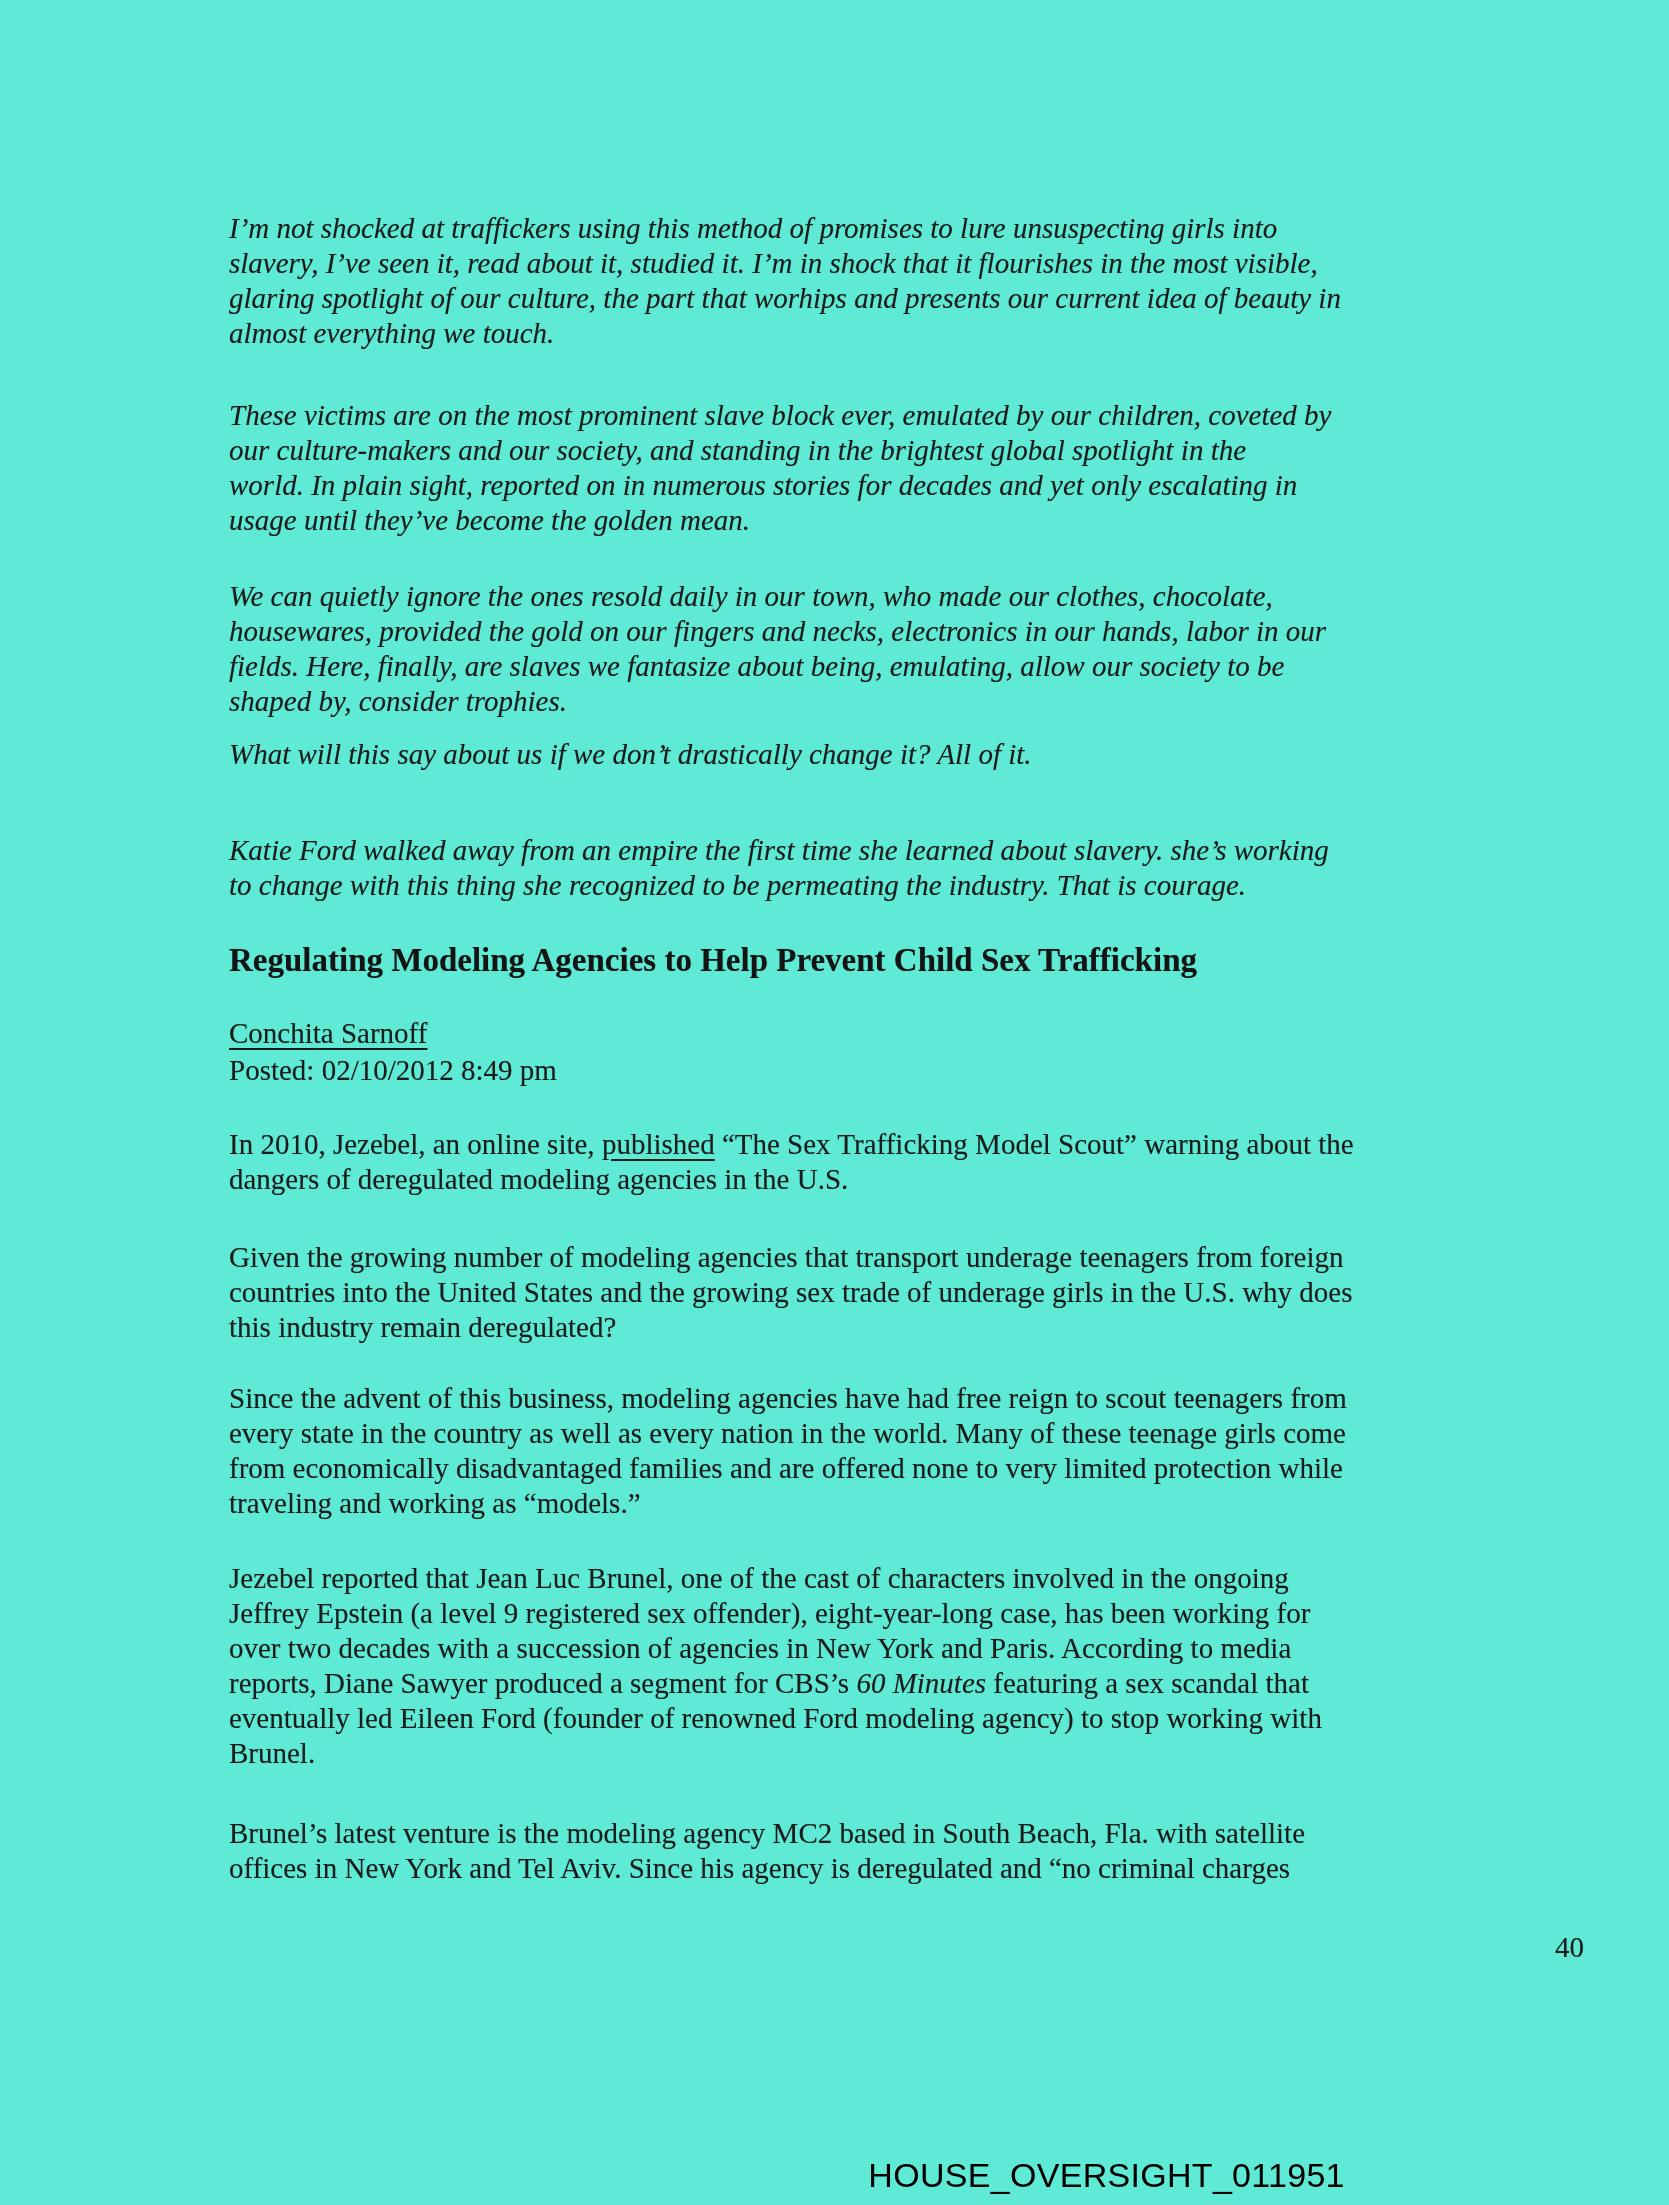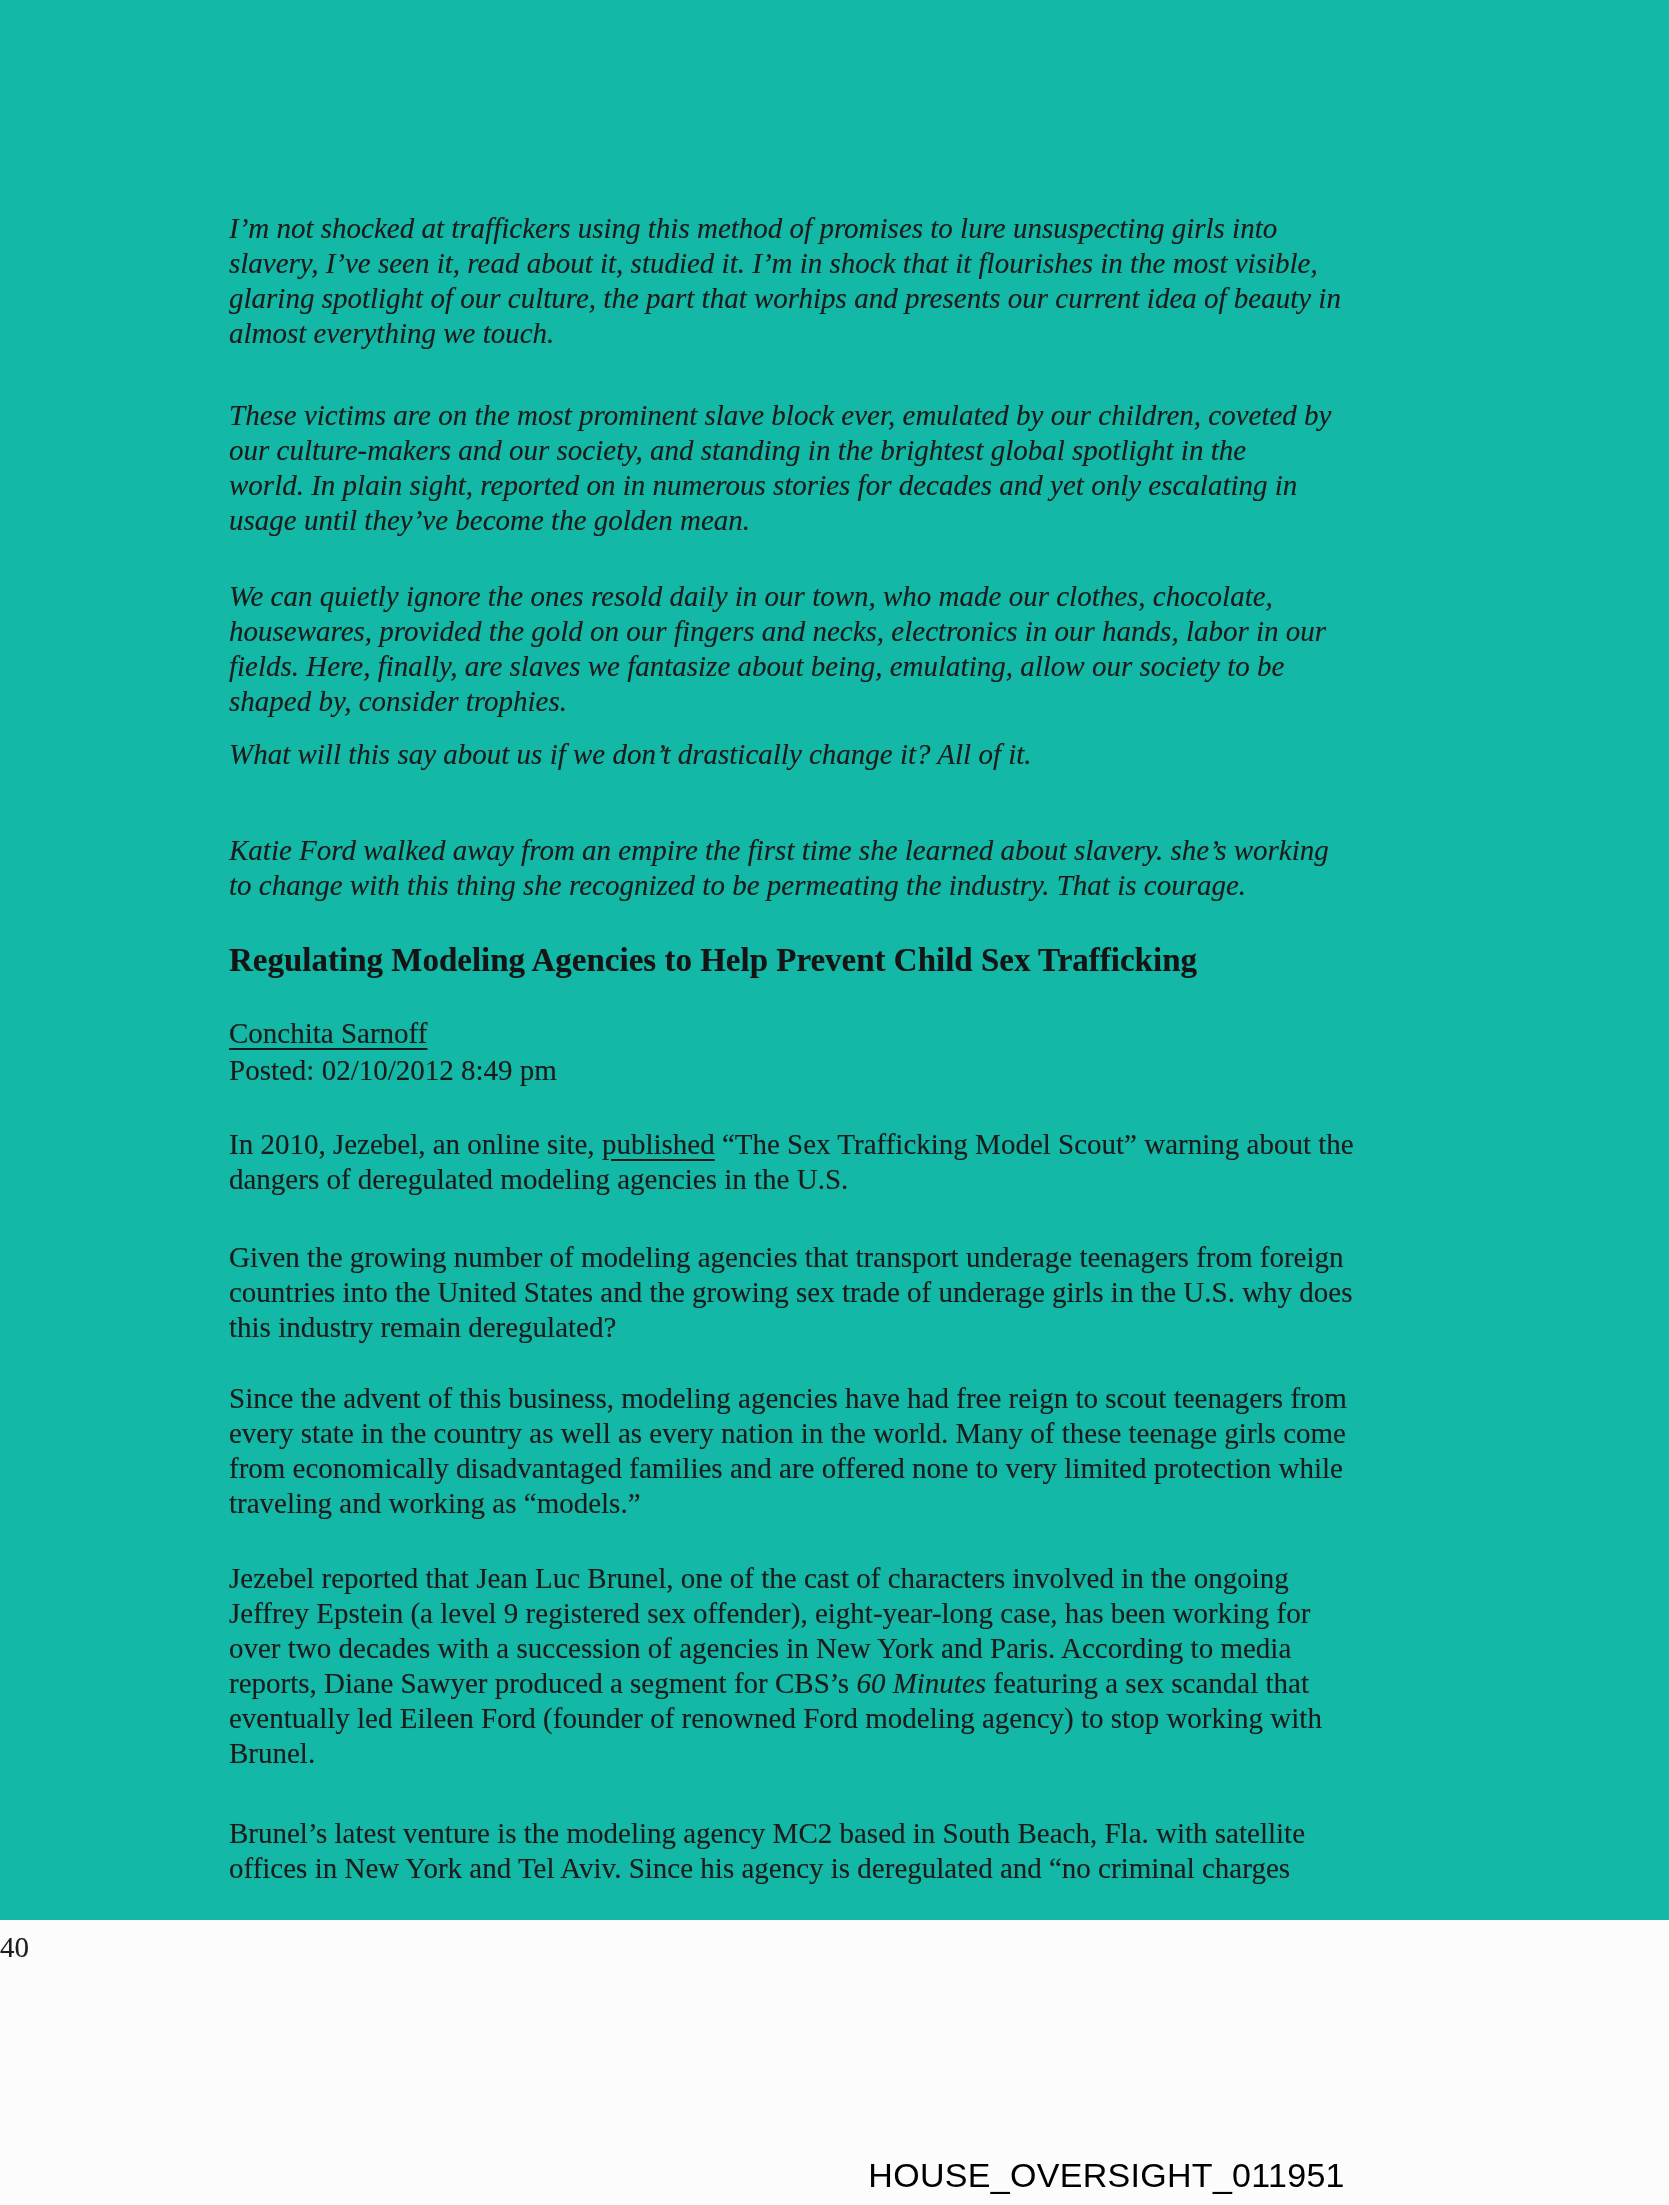--- a/index.html
+++ b/index.html
@@ -3,22 +3,22 @@
 <meta charset="utf-8">
 <style>
   html, body {
     margin: 0; padding: 0;
     width: 1669px; height: 2205px;
     background: #fcfcfc;
     overflow: hidden;
   }
   .page {
     position: absolute; left: 0; top: 0;
-    width: 1669px; height: 1920px;
-    background: #14b8a6;
+    width: 1669px; height: 2205px;
+    background: #5eead4;
     font-family: "Liberation Serif", "DejaVu Serif", serif;
     color: #1c1c1c;
     text-shadow: 0 0 0.7px rgba(20,20,20,0.35);
   }
   .block {
     position: absolute;
     left: 229px;
     width: 1348px;
     font-size: 29px;
     line-height: 35px;
@@ -34,21 +34,21 @@
   .u {
     text-decoration: underline;
     text-decoration-thickness: 2px;
     text-underline-offset: 5.2px;
   }
   .em { font-style: italic; }
   .pagenum {
     position: absolute;
     left: 0; top: 1931px;
     width: 1584px;
-    text-align: left;
+    text-align: right;
     font-size: 29px;
   }
   .bates {
     position: absolute;
     right: 15.7px; top: 2156px;
     width: 785px;
     font-family: "Liberation Sans", "DejaVu Sans", sans-serif;
     font-size: 34px;
     color: #000;
     text-shadow: none;

